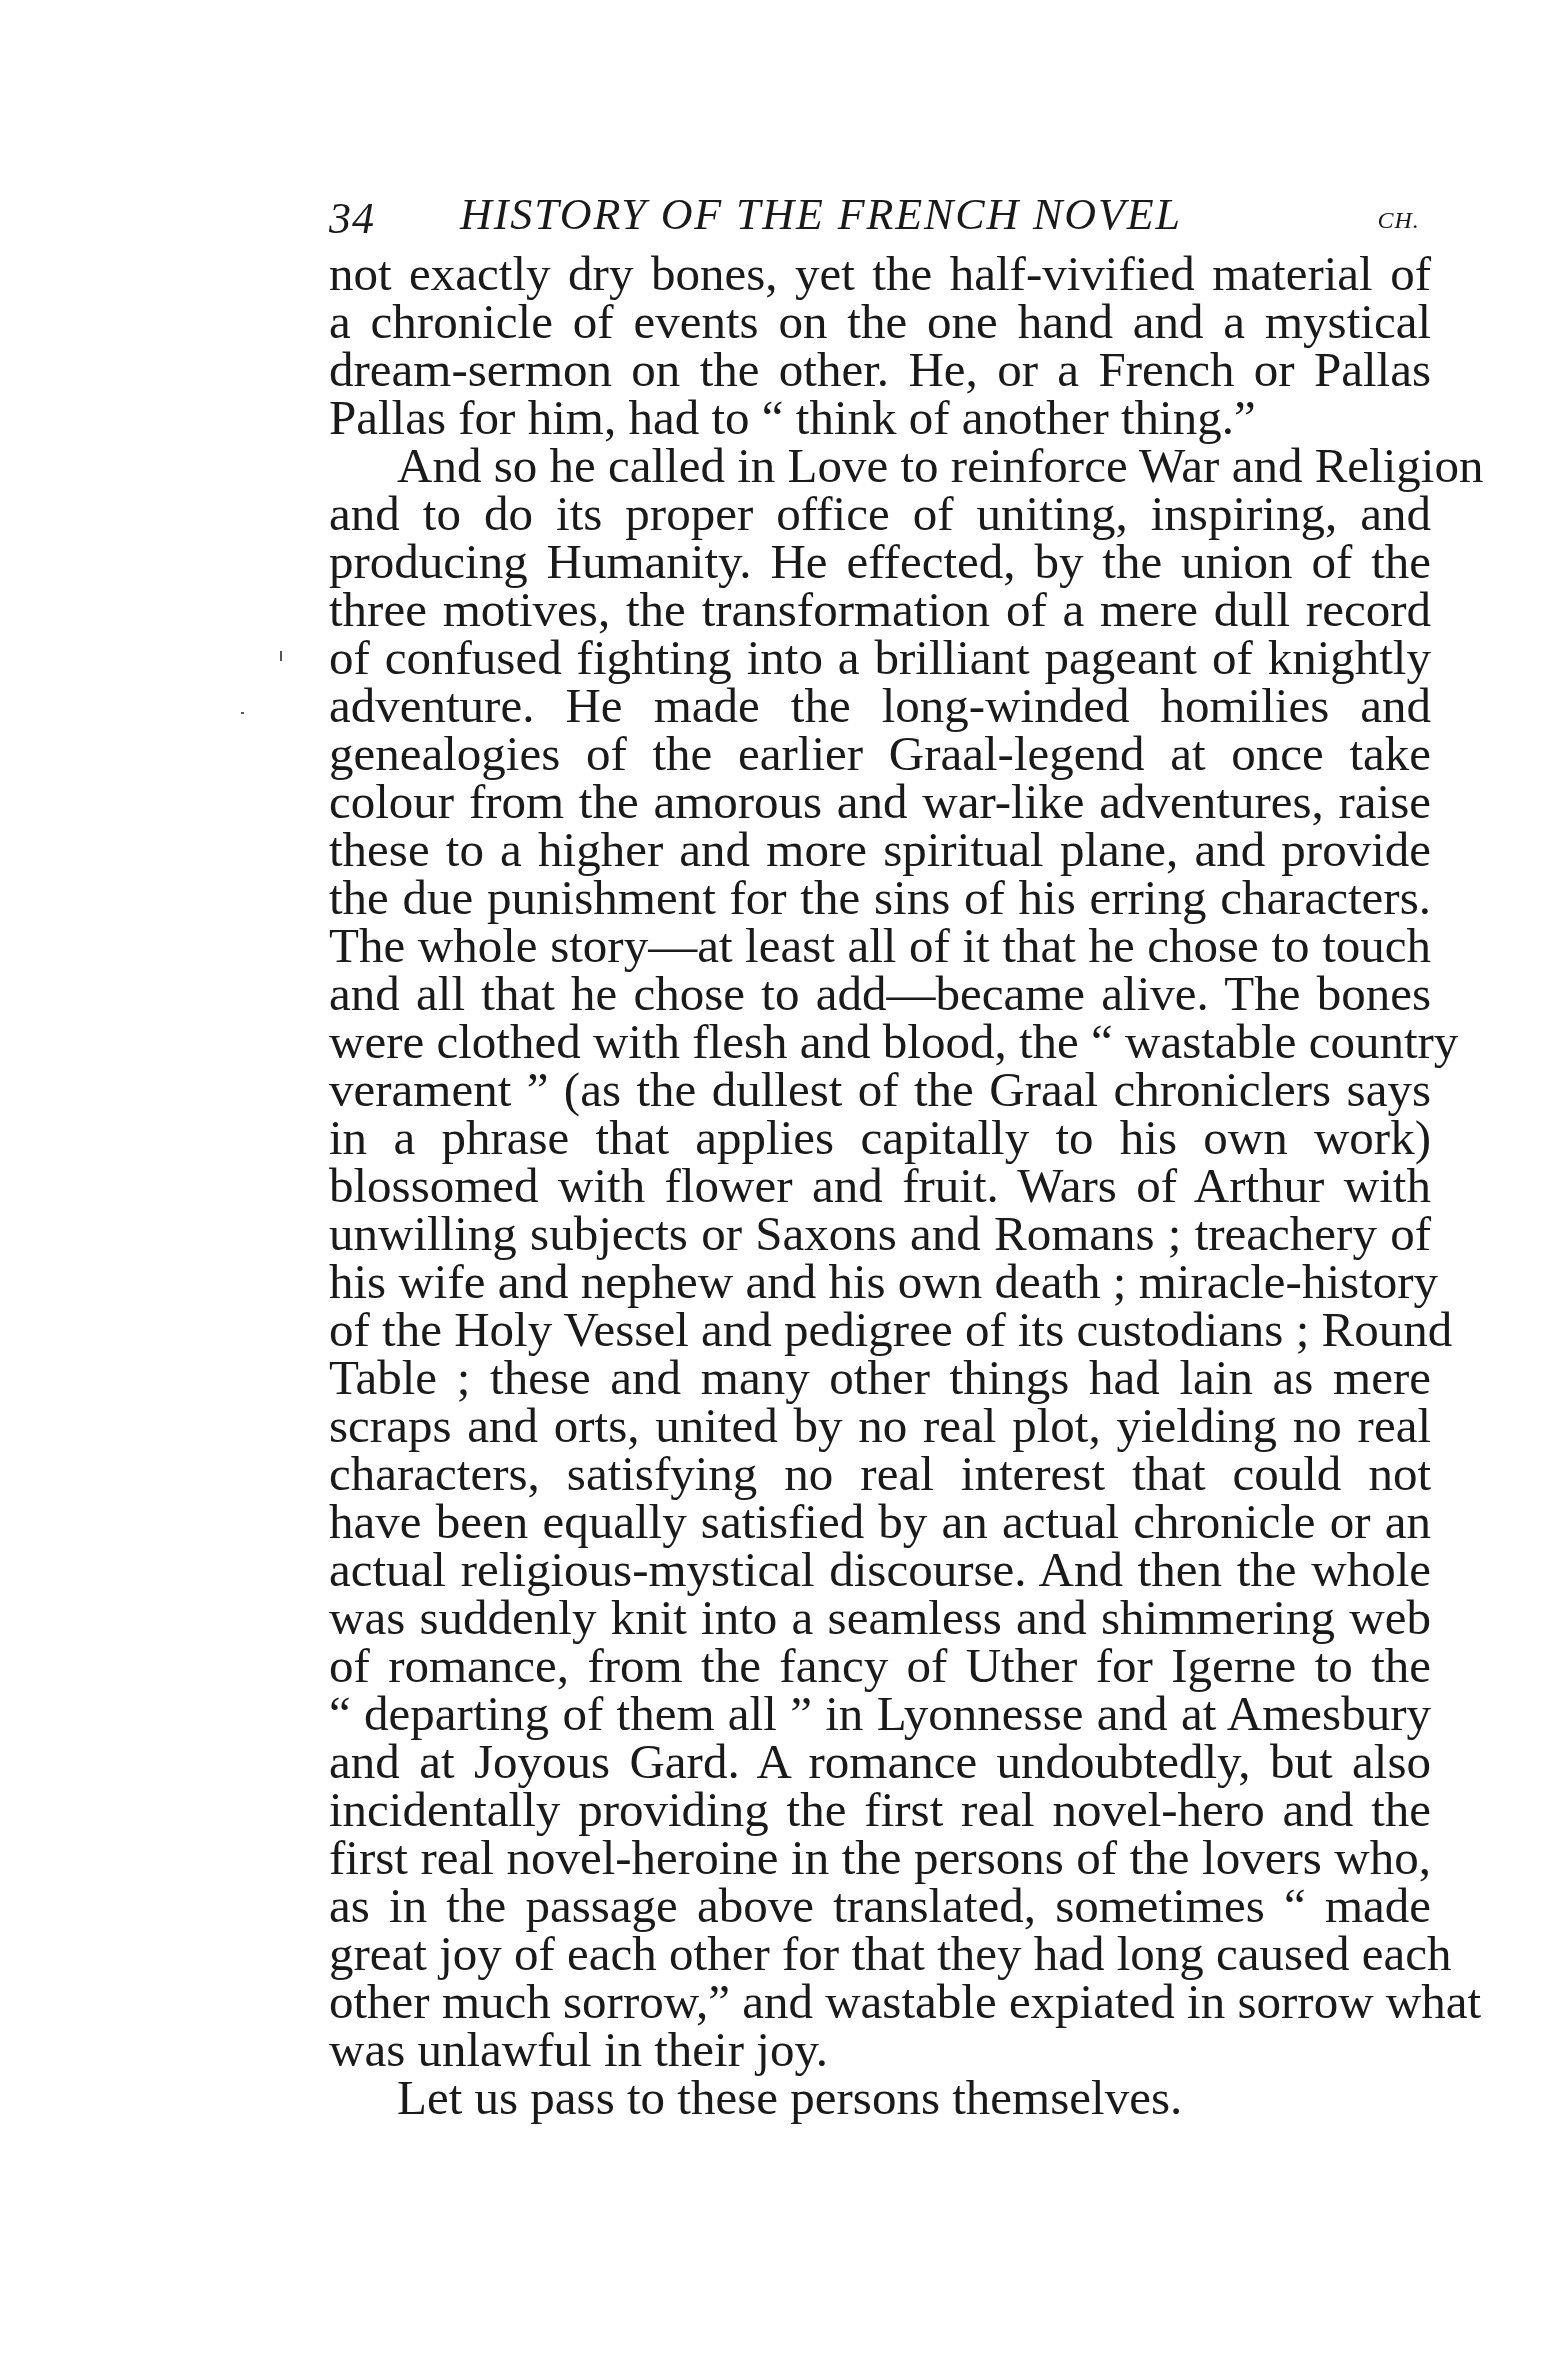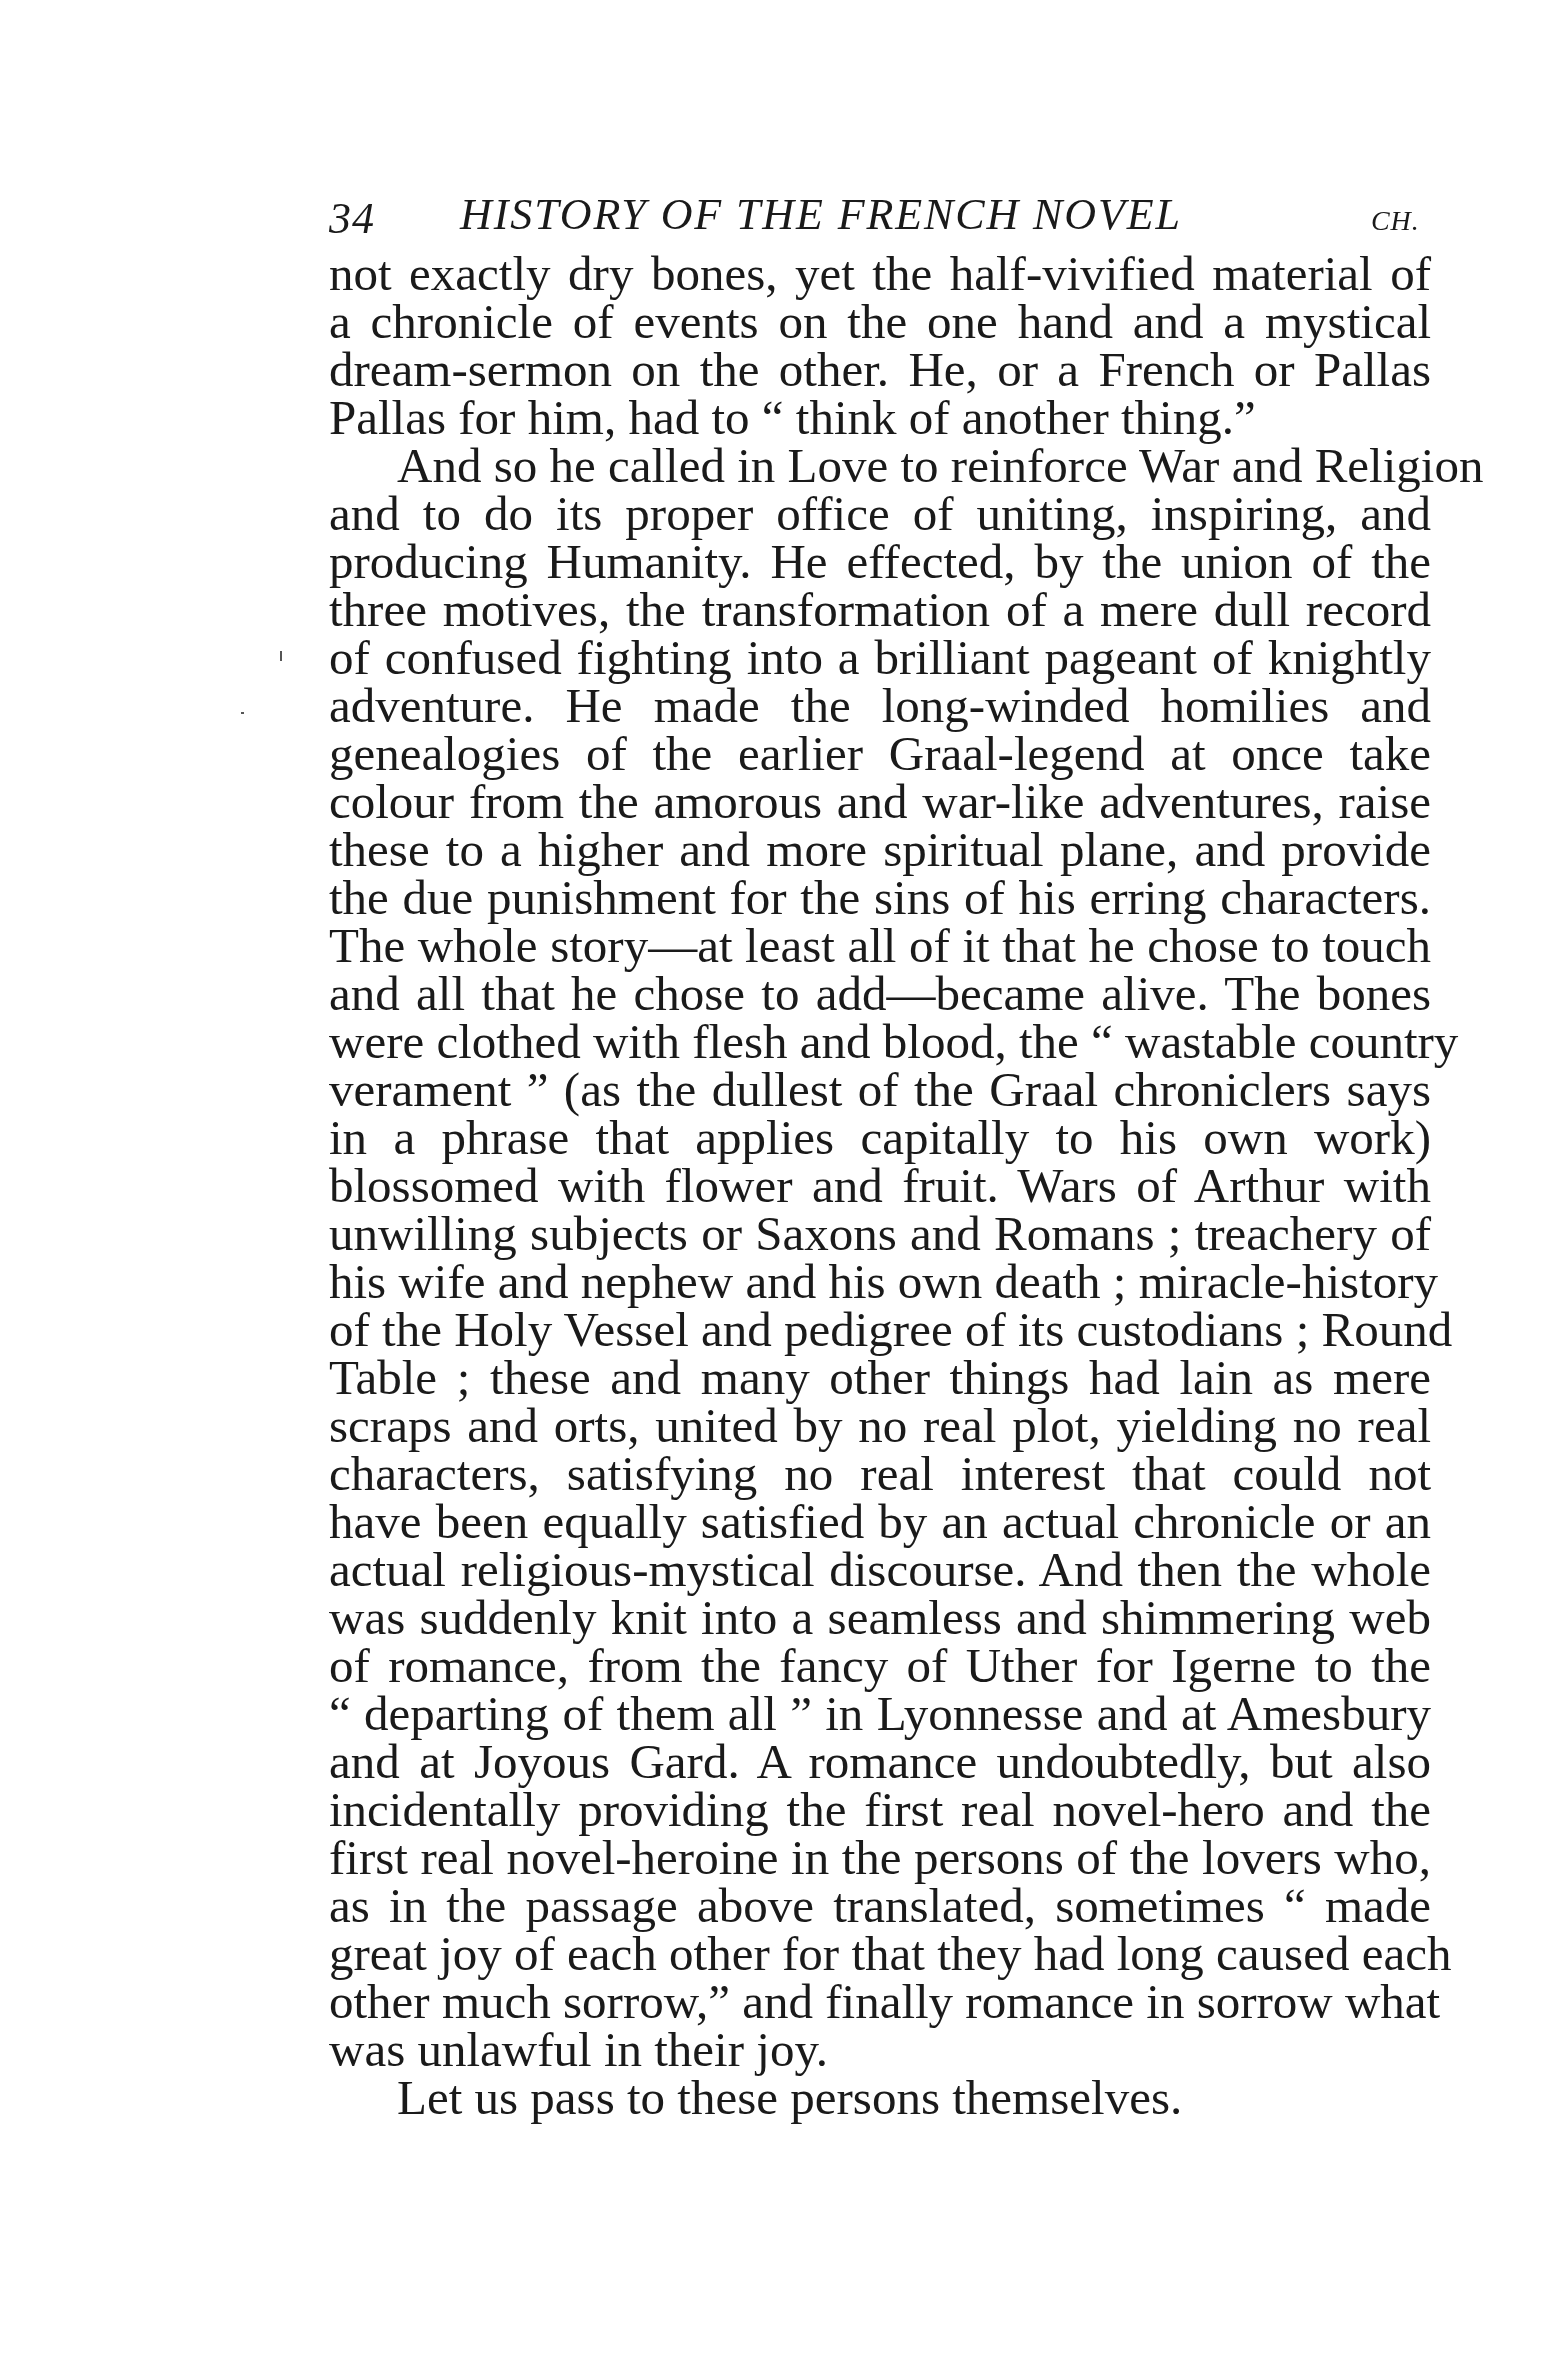--- a/index.html
+++ b/index.html
@@ -38,21 +38,21 @@
       position: absolute;
       left: 104px;
       top: 0;
       letter-spacing: 1.9px;
       margin-left: 27px;
     }
     .chapter-abbrev {
       position: absolute;
       right: 11.4px;
       top: 5.7px;
-      font-size: 28px;
+      font-size: 24px;
       letter-spacing: 0.9px;
     }
     .body-text {
       margin-top: 5.7px;
     }
     .line {
       display: block;
       font-size: 49px;
       line-height: 48px;
       height: 48px;
@@ -116,21 +116,21 @@
       <span class="line">have been equally satisfied by an actual chronicle or an</span>
       <span class="line">actual religious-mystical discourse.  And then the whole</span>
       <span class="line">was suddenly knit into a seamless and shimmering web</span>
       <span class="line">of romance, from the fancy of Uther for Igerne to the</span>
       <span class="line">“ departing of them all ” in Lyonnesse and at Amesbury</span>
       <span class="line">and at Joyous Gard.  A romance undoubtedly, but also</span>
       <span class="line">incidentally providing the first real novel-hero and the</span>
       <span class="line">first real novel-heroine in the persons of the lovers who,</span>
       <span class="line">as in the passage above translated, sometimes “ made</span>
       <span class="line">great joy of each other for that they had long caused each</span>
-      <span class="line">other much sorrow,” and finally romance in sorrow what</span>
+      <span class="line">other much sorrow,” and wastable expiated in sorrow what</span>
       <span class="line last">was unlawful in their joy.</span>
     </div>
 
     <div>
       <span class="line indent last">Let us pass to these persons themselves.</span>
     </div>
   </div>
 </div>
 
 <div class="margin-mark" style="left:280px; top:651px; width:1.9px; height:9.5px;"></div>

